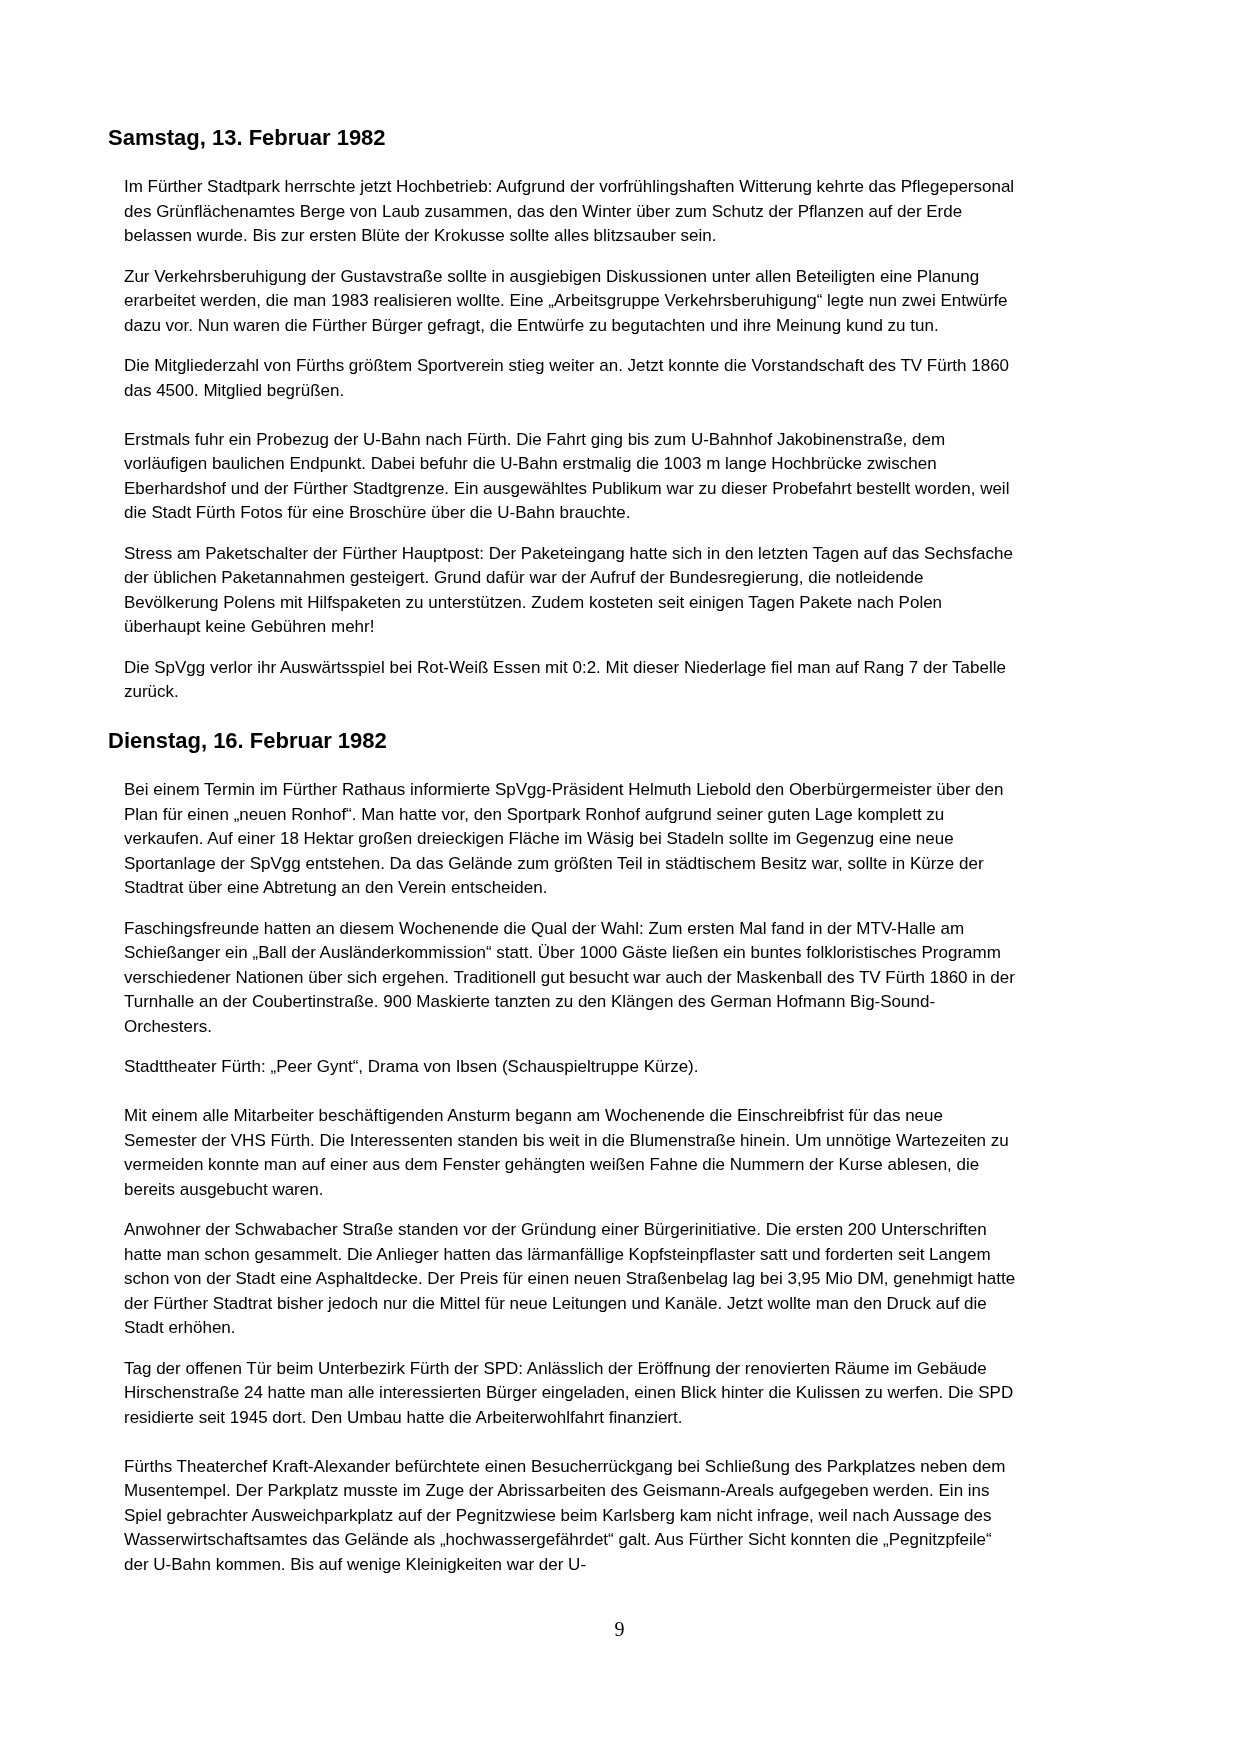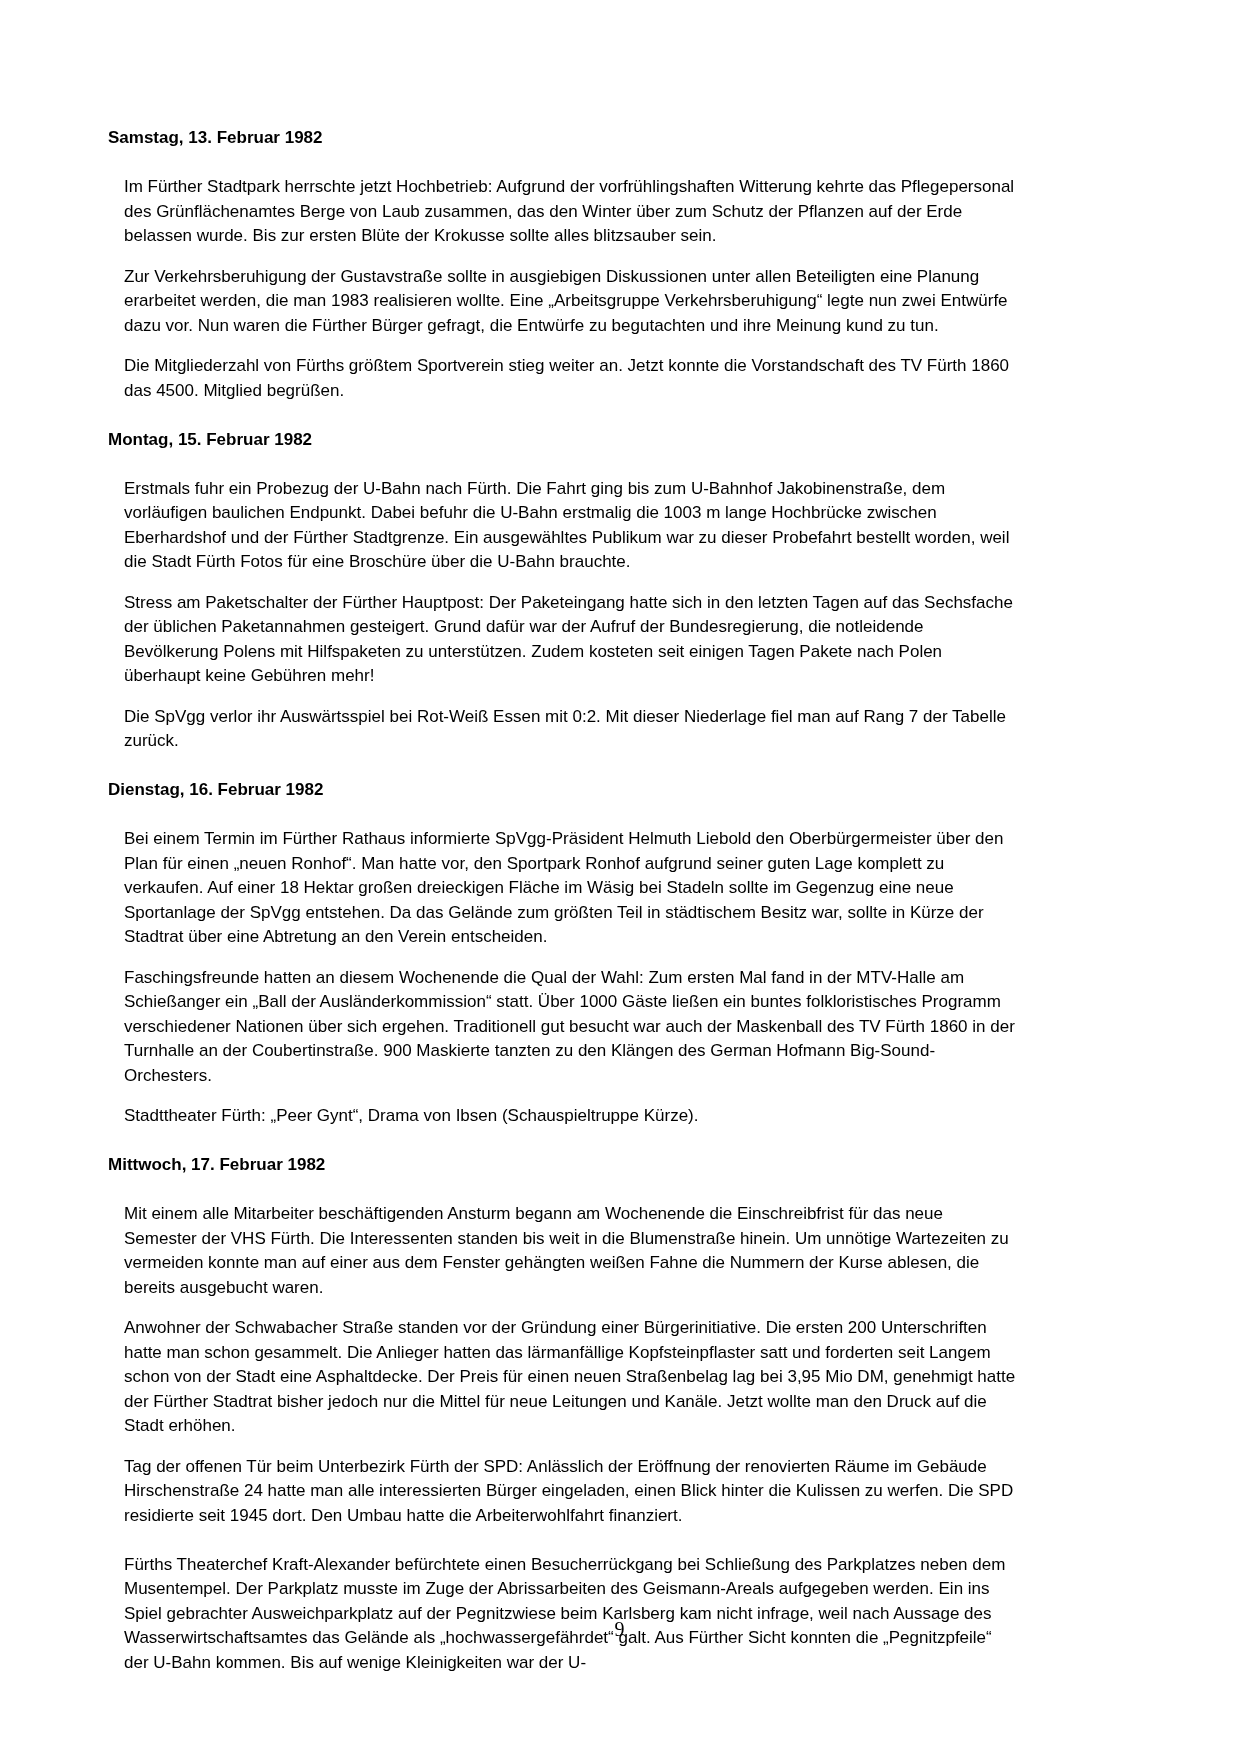--- a/index.html
+++ b/index.html
@@ -22,21 +22,21 @@
     top: 126px;
     width: 928px;
     font-size: 17px;
     line-height: 24.5px;
     text-align: left;
   }
   .section-heading {
     font-weight: bold;
     margin: 0;
     padding: 0;
-    font-size: 17px;
+    font-size: 22px;
     line-height: 24.5px;
   }
   .section {
     margin-bottom: 24.5px;
   }
   .section .section-heading {
     margin-bottom: 24.5px;
   }
   .para {
     margin: 16px;
@@ -60,35 +60,33 @@
   <div class="content">
 
     <div class="section">
       <p class="section-heading">Samstag, 13. Februar 1982</p>
       <p class="para">Im Fürther Stadtpark herrschte jetzt Hochbetrieb: Aufgrund der vorfrühlingshaften Witterung kehrte das Pflegepersonal des Grünflächenamtes Berge von Laub zusammen, das den Winter über zum Schutz der Pflanzen auf der Erde belassen wurde. Bis zur ersten Blüte der Krokusse sollte alles blitzsauber sein.</p>
       <p class="para">Zur Verkehrsberuhigung der Gustavstraße sollte in ausgiebigen Diskussionen unter allen Beteiligten eine Planung erarbeitet werden, die man 1983 realisieren wollte. Eine „Arbeitsgruppe Verkehrsberuhigung“ legte nun zwei Entwürfe dazu vor. Nun waren die Fürther Bürger gefragt, die Entwürfe zu begutachten und ihre Meinung kund zu tun.</p>
       <p class="para">Die Mitgliederzahl von Fürths größtem Sportverein stieg weiter an. Jetzt konnte die Vorstandschaft des TV Fürth 1860 das 4500. Mitglied begrüßen.</p>
     </div>
 
     <div class="section">
-      <p class="section-heading">Montag, 15. Februar 1982</p>
       <p class="para">Erstmals fuhr ein Probezug der U-Bahn nach Fürth. Die Fahrt ging bis zum U-Bahnhof Jakobinenstraße, dem vorläufigen baulichen Endpunkt. Dabei befuhr die U-Bahn erstmalig die 1003 m lange Hochbrücke zwischen Eberhardshof und der Fürther Stadtgrenze. Ein ausgewähltes Publikum war zu dieser Probefahrt bestellt worden, weil die Stadt Fürth Fotos für eine Broschüre über die U-Bahn brauchte.</p>
       <p class="para">Stress am Paketschalter der Fürther Hauptpost: Der Paketeingang hatte sich in den letzten Tagen auf das Sechsfache der üblichen Paketannahmen gesteigert. Grund dafür war der Aufruf der Bundesregierung, die notleidende Bevölkerung Polens mit Hilfspaketen zu unterstützen. Zudem kosteten seit einigen Tagen Pakete nach Polen überhaupt keine Gebühren mehr!</p>
       <p class="para">Die SpVgg verlor ihr Auswärtsspiel bei Rot-Weiß Essen mit 0:2. Mit dieser Niederlage fiel man auf Rang 7 der Tabelle zurück.</p>
     </div>
 
     <div class="section">
       <p class="section-heading">Dienstag, 16. Februar 1982</p>
       <p class="para">Bei einem Termin im Fürther Rathaus informierte SpVgg-Präsident Helmuth Liebold den Oberbürgermeister über den Plan für einen „neuen Ronhof“. Man hatte vor, den Sportpark Ronhof aufgrund seiner guten Lage komplett zu verkaufen. Auf einer 18 Hektar großen dreieckigen Fläche im Wäsig bei Stadeln sollte im Gegenzug eine neue Sportanlage der SpVgg entstehen. Da das Gelände zum größten Teil in städtischem Besitz war, sollte in Kürze der Stadtrat über eine Abtretung an den Verein entscheiden.</p>
       <p class="para">Faschingsfreunde hatten an diesem Wochenende die Qual der Wahl: Zum ersten Mal fand in der MTV-Halle am Schießanger ein „Ball der Ausländerkommission“ statt. Über 1000 Gäste ließen ein buntes folkloristisches Programm verschiedener Nationen über sich ergehen. Traditionell gut besucht war auch der Maskenball des TV Fürth 1860 in der Turnhalle an der Coubertinstraße. 900 Maskierte tanzten zu den Klängen des German Hofmann Big-Sound-Orchesters.</p>
       <p class="para">Stadttheater Fürth: „Peer Gynt“, Drama von Ibsen (Schauspieltruppe Kürze).</p>
     </div>
 
     <div class="section">
-      <p class="section-heading">Mittwoch, 17. Februar 1982</p>
       <p class="para">Mit einem alle Mitarbeiter beschäftigenden Ansturm begann am Wochenende die Einschreibfrist für das neue Semester der VHS Fürth. Die Interessenten standen bis weit in die Blumenstraße hinein. Um unnötige Wartezeiten zu vermeiden konnte man auf einer aus dem Fenster gehängten weißen Fahne die Nummern der Kurse ablesen, die bereits ausgebucht waren.</p>
       <p class="para">Anwohner der Schwabacher Straße standen vor der Gründung einer Bürgerinitiative. Die ersten 200 Unterschriften hatte man schon gesammelt. Die Anlieger hatten das lärmanfällige Kopfsteinpflaster satt und forderten seit Langem schon von der Stadt eine Asphaltdecke. Der Preis für einen neuen Straßenbelag lag bei 3,95 Mio DM, genehmigt hatte der Fürther Stadtrat bisher jedoch nur die Mittel für neue Leitungen und Kanäle. Jetzt wollte man den Druck auf die Stadt erhöhen.</p>
       <p class="para">Tag der offenen Tür beim Unterbezirk Fürth der SPD: Anlässlich der Eröffnung der renovierten Räume im Gebäude Hirschenstraße 24 hatte man alle interessierten Bürger eingeladen, einen Blick hinter die Kulissen zu werfen. Die SPD residierte seit 1945 dort. Den Umbau hatte die Arbeiterwohlfahrt finanziert.</p>
     </div>
 
     <div class="section">
       <p class="para">Fürths Theaterchef Kraft-Alexander befürchtete einen Besucherrückgang bei Schließung des Parkplatzes neben dem Musentempel. Der Parkplatz musste im Zuge der Abrissarbeiten des Geismann-Areals aufgegeben werden. Ein ins Spiel gebrachter Ausweichparkplatz auf der Pegnitzwiese beim Karlsberg kam nicht infrage, weil nach Aussage des Wasserwirtschaftsamtes das Gelände als „hochwassergefährdet“ galt. Aus Fürther Sicht konnten die „Pegnitzpfeile“ der U-Bahn kommen. Bis auf wenige Kleinigkeiten war der U-</p>
     </div>
 
   </div>

